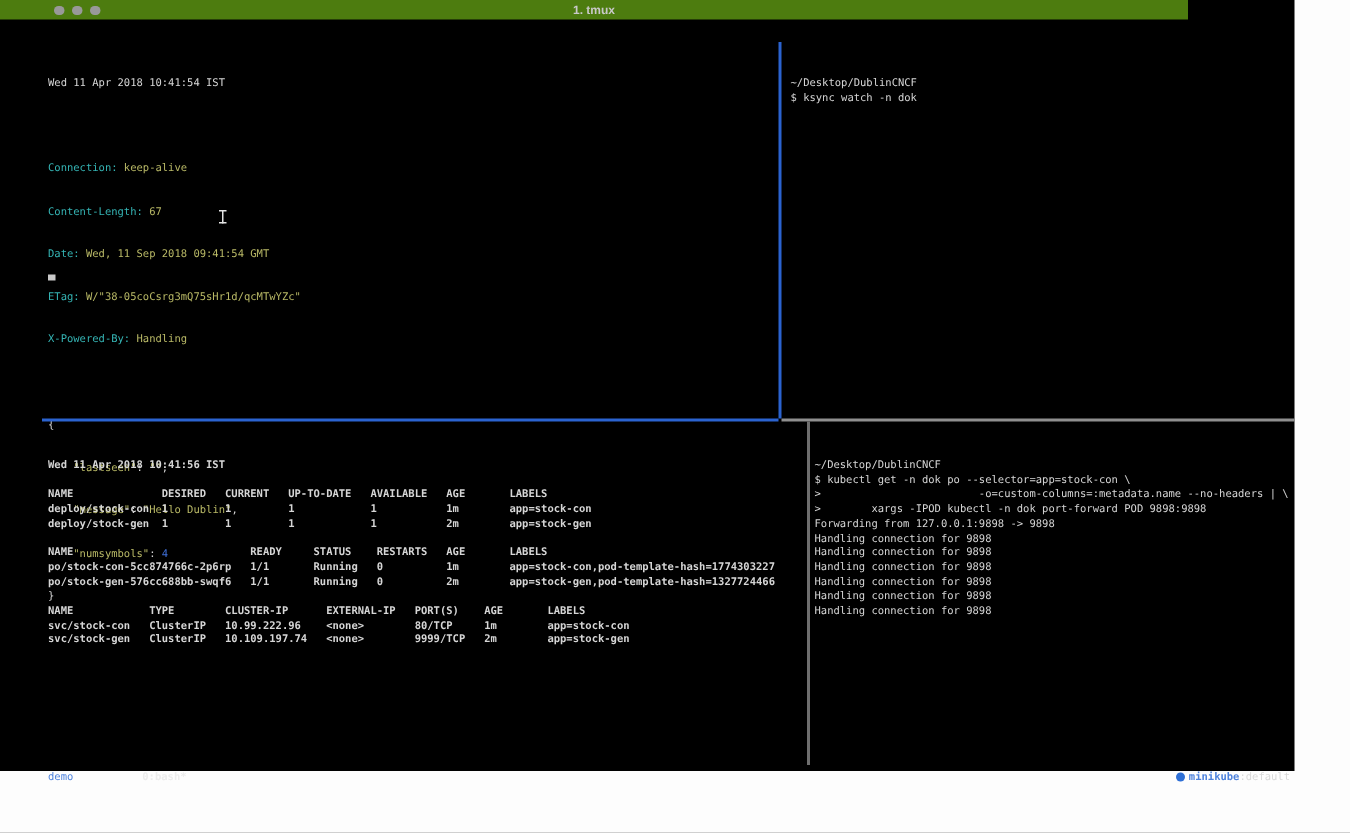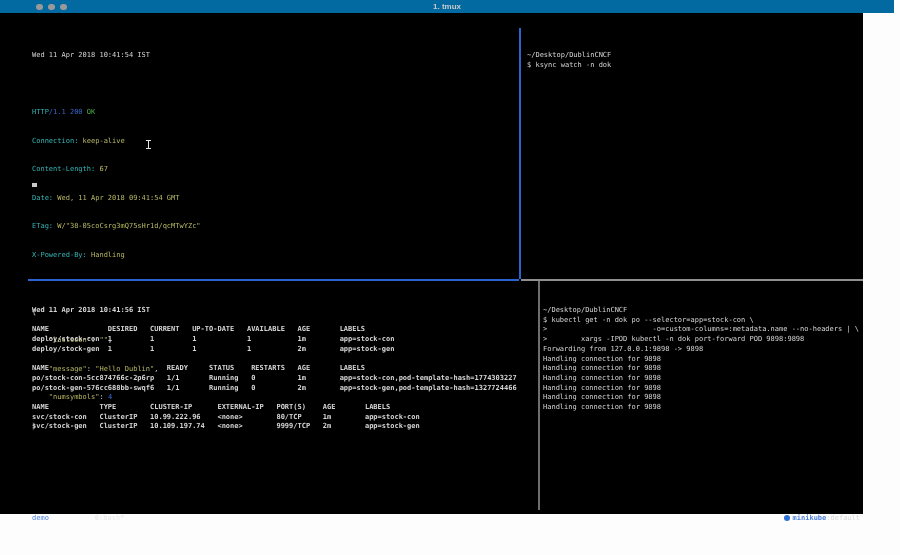--- a/index.html
+++ b/index.html
@@ -1,19 +1,19 @@
 <!DOCTYPE html>
 <html><head>
 <meta charset="utf-8">
 <style>
   html,body{margin:0;padding:0;background:#ffffff;}
   .screen{position:relative;width:900px;height:555px;background:#fdfdfd;overflow:hidden;
           font-family:"DejaVu Sans Mono",monospace;}
   .window{position:absolute;left:0;top:0;width:863px;height:514px;background:#000000;}
-  .titlebar{position:absolute;left:0;top:0;width:894px;height:13px;background:#0369a1;}
+  .titlebar{position:absolute;left:0;top:0;width:792px;height:13px;background:#4d7c0f;}
   .lights{position:absolute;left:36px;top:3.5px;display:flex;gap:5.5px;}
   .light{width:6.5px;height:6.5px;border-radius:50%;background:#999999;}
   .title{position:absolute;left:0;right:0;top:2px;text-align:center;
          font:600 8px "Liberation Sans",sans-serif;color:#c9c9c9;}
   .term{position:absolute;left:0;top:13px;width:863px;height:501px;margin-top:15px;}
 
   .pane{position:absolute;font:7px/9.5px "DejaVu Sans Mono",monospace;color:#d6d6d6;white-space:pre;}
   .pane pre{margin:0;font:inherit;color:inherit;white-space:pre;}
   .tl{left:32px;top:4px;width:480px;}
   .tr{left:527px;top:4px;width:330px;}
@@ -62,24 +62,23 @@
         <span class="light"></span>
       </span>
       <span class="title">1. tmux</span>
     </div>
 
     <div class="term">
 
       <div class="pane tl">
         <div class="line">Wed 11 Apr 2018 10:41:54 IST</div>
         <div class="line"></div>
-        <div class="line"><span class="cyan">HTTP</span><span class="dblu">/1.1 200</span><span class="grn"> OK</span></div>
         <div class="line"><span class="cyan">Connection:</span><span class="yel"> keep-alive</span></div>
         <div class="line"><span class="cyan">Content-Length:</span><span class="yel"> 67</span></div>
-        <div class="line"><span class="cyan">Date:</span><span class="yel"> Wed, 11 Apr 2018 09:41:54 GMT</span></div>
+        <div class="line"><span class="cyan">Date:</span><span class="yel"> Wed, 11 Sep 2018 09:41:54 GMT</span></div>
         <div class="line"><span class="cyan">ETag:</span><span class="yel"> W/"38-05coCsrg3mQ75sHr1d/qcMTwYZc"</span></div>
         <div class="line"><span class="cyan">X-Powered-By:</span><span class="yel"> Handling</span></div>
         <div class="line"></div>
         <div class="line">{</div>
         <div class="line"><span class="yel">    "lastseen"</span><span>: </span><span class="yel">""</span><span>,</span></div>
         <div class="line"><span class="yel">    "message"</span><span>: </span><span class="yel">"Hello Dublin"</span><span>,</span></div>
         <div class="line"><span class="yel">    "numsymbols"</span><span>: </span><span class="num">4</span><span></span></div>
         <div class="line">}</div>
         <div class="line"></div>
         <div class="line"></div>

